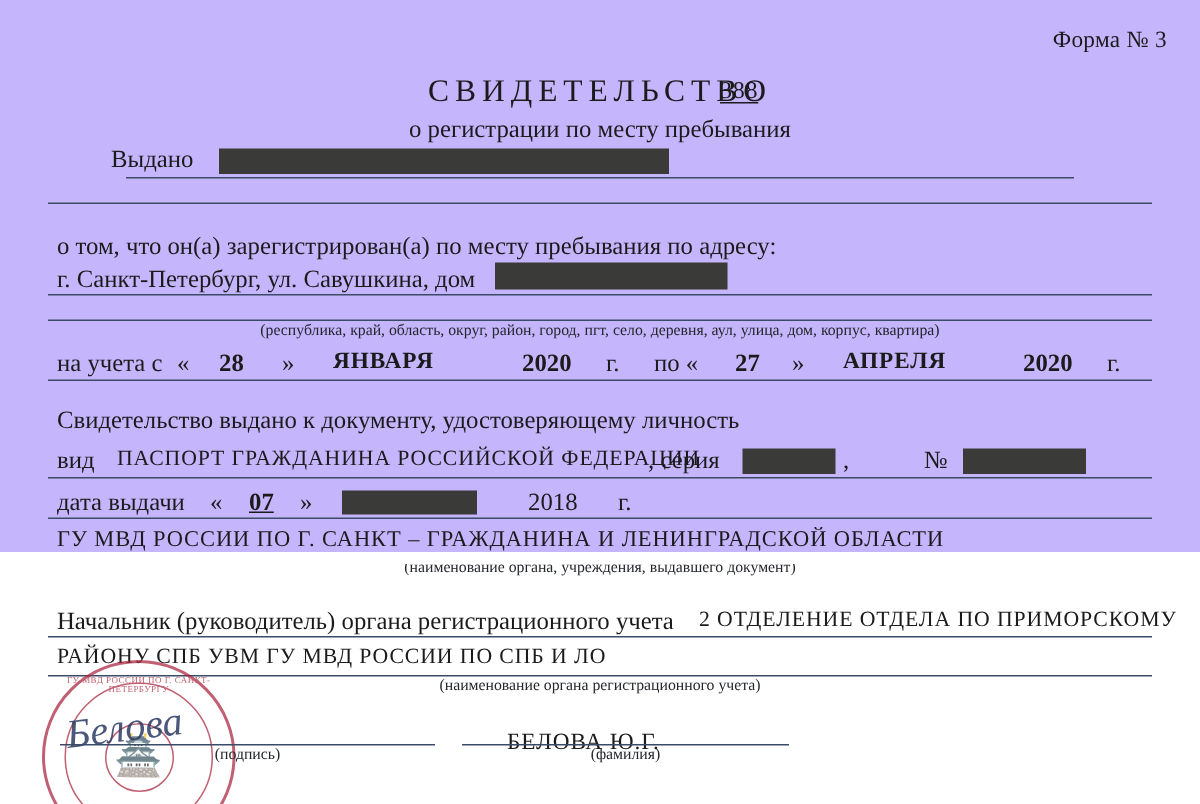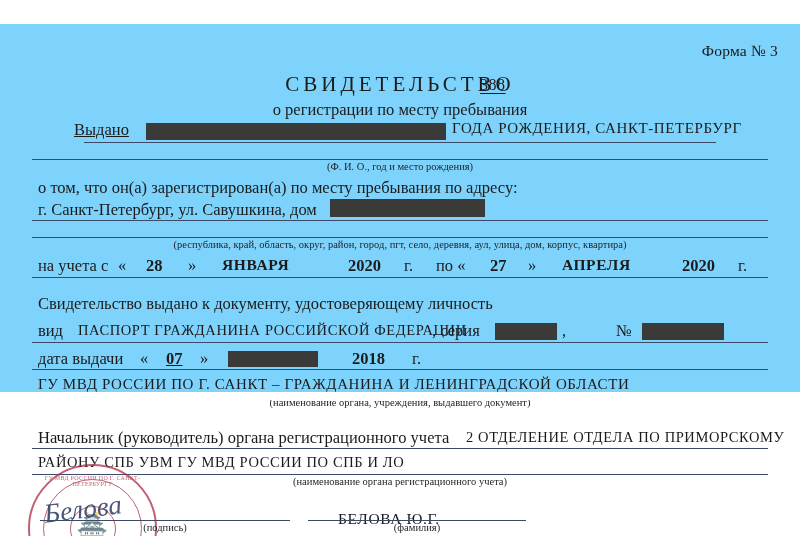--- a/index.html
+++ b/index.html
@@ -12,22 +12,21 @@
     background: #ffffff;
     font-family: "Liberation Serif", serif;
     color: #1b1b1b;
     overflow: hidden;
     position: relative;
   }
   .page {
     position: relative;
     width: 800px;
     height: 376px;
-    background: #7dd3fc;
-    margin-top: 24px;
+    background: #c4b5fd;
   }
   .abs { position: absolute; }
 
   .form-no {
     top: 18px;
     right: 22px;
     font-size: 15.5px;
     letter-spacing: .2px;
   }
 
@@ -147,27 +146,25 @@
 <body>
 
 <div class="page">
 
   <div class="abs form-no">Форма № 3</div>
 
   <div class="abs title">СВИДЕТЕЛЬСТВО</div>
   <div class="abs title-num">388</div>
   <div class="abs subtitle">о регистрации по месту пребывания</div>
 
-  <div class="abs lbl" style="top:96px; left:74px;text-decoration:underline;">Выдано</div>
+  <div class="abs lbl" style="top:96px; left:74px;">Выдано</div>
   <div class="abs redact" style="top:99px; left:146px; width:300px; height:17px;"></div>
-  <div class="abs lbl caps" style="top:96px; left:452px; font-size:15px;">ГОДА РОЖДЕНИЯ, САНКТ-ПЕТЕРБУРГ</div>
   <div class="abs rule" style="top:118px; left:84px; width:632px;"></div>
 
   <div class="abs rule" style="top:135px; left:32px; width:736px;"></div>
-  <div class="abs small" style="top:137px; left:0; width:800px;">(Ф. И. О., год и место рождения)</div>
 
   <div class="abs lbl" style="top:154px; left:38px;">о том, что он(а) зарегистрирован(а) по месту пребывания по адресу:</div>
 
   <div class="abs lbl" style="top:176px; left:38px;">г. Санкт-Петербург, ул. Савушкина, дом</div>
   <div class="abs redact" style="top:175px; left:330px; width:155px; height:18px;"></div>
   <div class="abs rule" style="top:196px; left:32px; width:736px;"></div>
   <div class="abs rule" style="top:213px; left:32px; width:736px;"></div>
   <div class="abs small" style="top:215px; left:0; width:800px;">(республика, край, область, округ, район, город, пгт, село, деревня, аул, улица, дом, корпус, квартира)</div>
 
   <div class="abs lbl" style="top:232px; left:38px;">на учета с</div>
@@ -194,21 +191,21 @@
   <div class="abs lbl" style="top:297px; left:562px;">,</div>
   <div class="abs lbl" style="top:297px; left:616px;">№</div>
   <div class="abs redact" style="top:299px; left:642px; width:82px; height:17px;"></div>
   <div class="abs rule" style="top:318px; left:32px; width:736px;"></div>
 
   <div class="abs lbl" style="top:325px; left:38px;">дата выдачи</div>
   <div class="abs lbl" style="top:325px; left:140px;">«</div>
   <div class="abs lbl" style="top:325px; left:166px; font-weight:bold;text-decoration:underline;">07</div>
   <div class="abs lbl" style="top:325px; left:200px;">»</div>
   <div class="abs redact" style="top:327px; left:228px; width:90px; height:16px;"></div>
-  <div class="abs lbl" style="top:325px; left:352px; font-weight:bold;">2018</div>
+  <div class="abs lbl" style="top:325px; left:352px; font-weight:normal;">2018</div>
   <div class="abs lbl" style="top:325px; left:412px;">г.</div>
   <div class="abs rule" style="top:345px; left:32px; width:736px;"></div>
 
   <div class="abs lbl caps" style="top:352px; left:38px; font-size:15px;">ГУ  МВД  РОССИИ  ПО  Г. САНКТ – ГРАЖДАНИНА  И  ЛЕНИНГРАДСКОЙ ОБЛАСТИ</div>
   <div class="abs rule" style="top:371px; left:32px; width:736px;"></div>
   <div class="abs small" style="top:373px; left:0; width:800px;">(наименование органа, учреждения, выдавшего документ)</div>
 
   <div class="abs lbl" style="top:404px; left:38px;text-align:center;">Начальник (руководитель) органа регистрационного учета</div>
   <div class="abs lbl caps" style="top:405px; left:466px; font-size:14.5px;">2 ОТДЕЛЕНИЕ ОТДЕЛА  ПО ПРИМОРСКОМУ</div>
   <div class="abs rule" style="top:424px; left:32px; width:736px;"></div>

